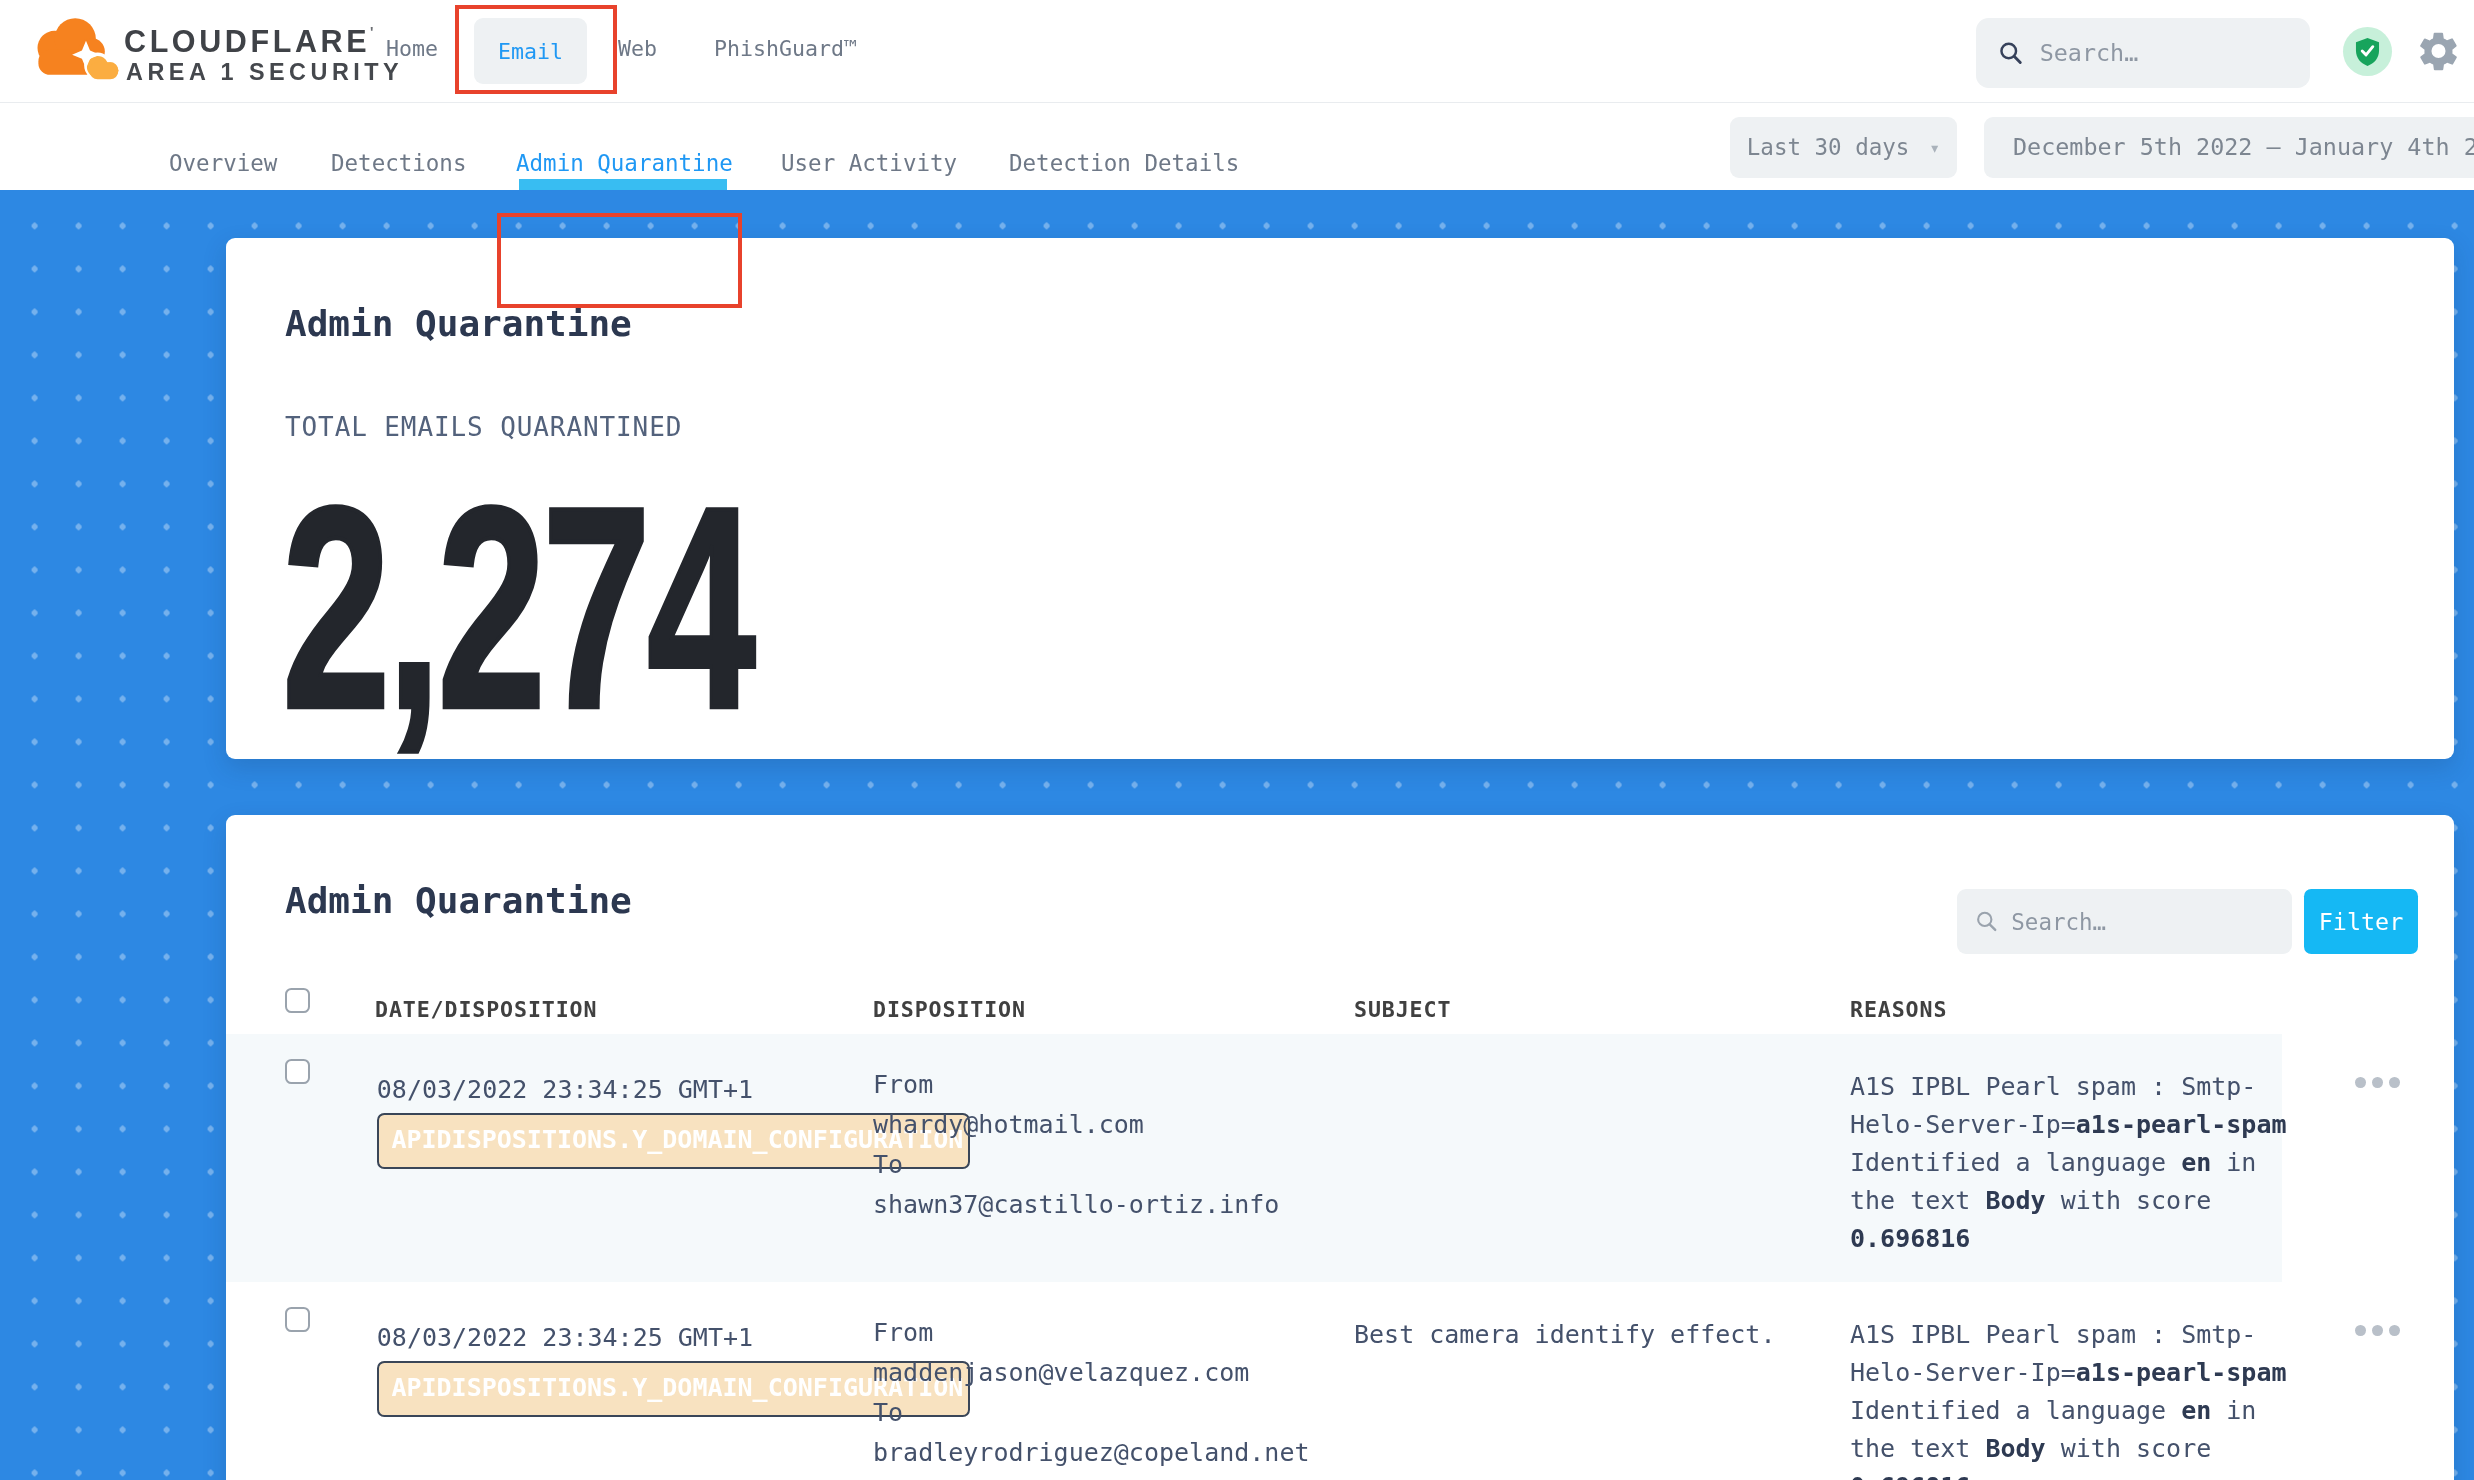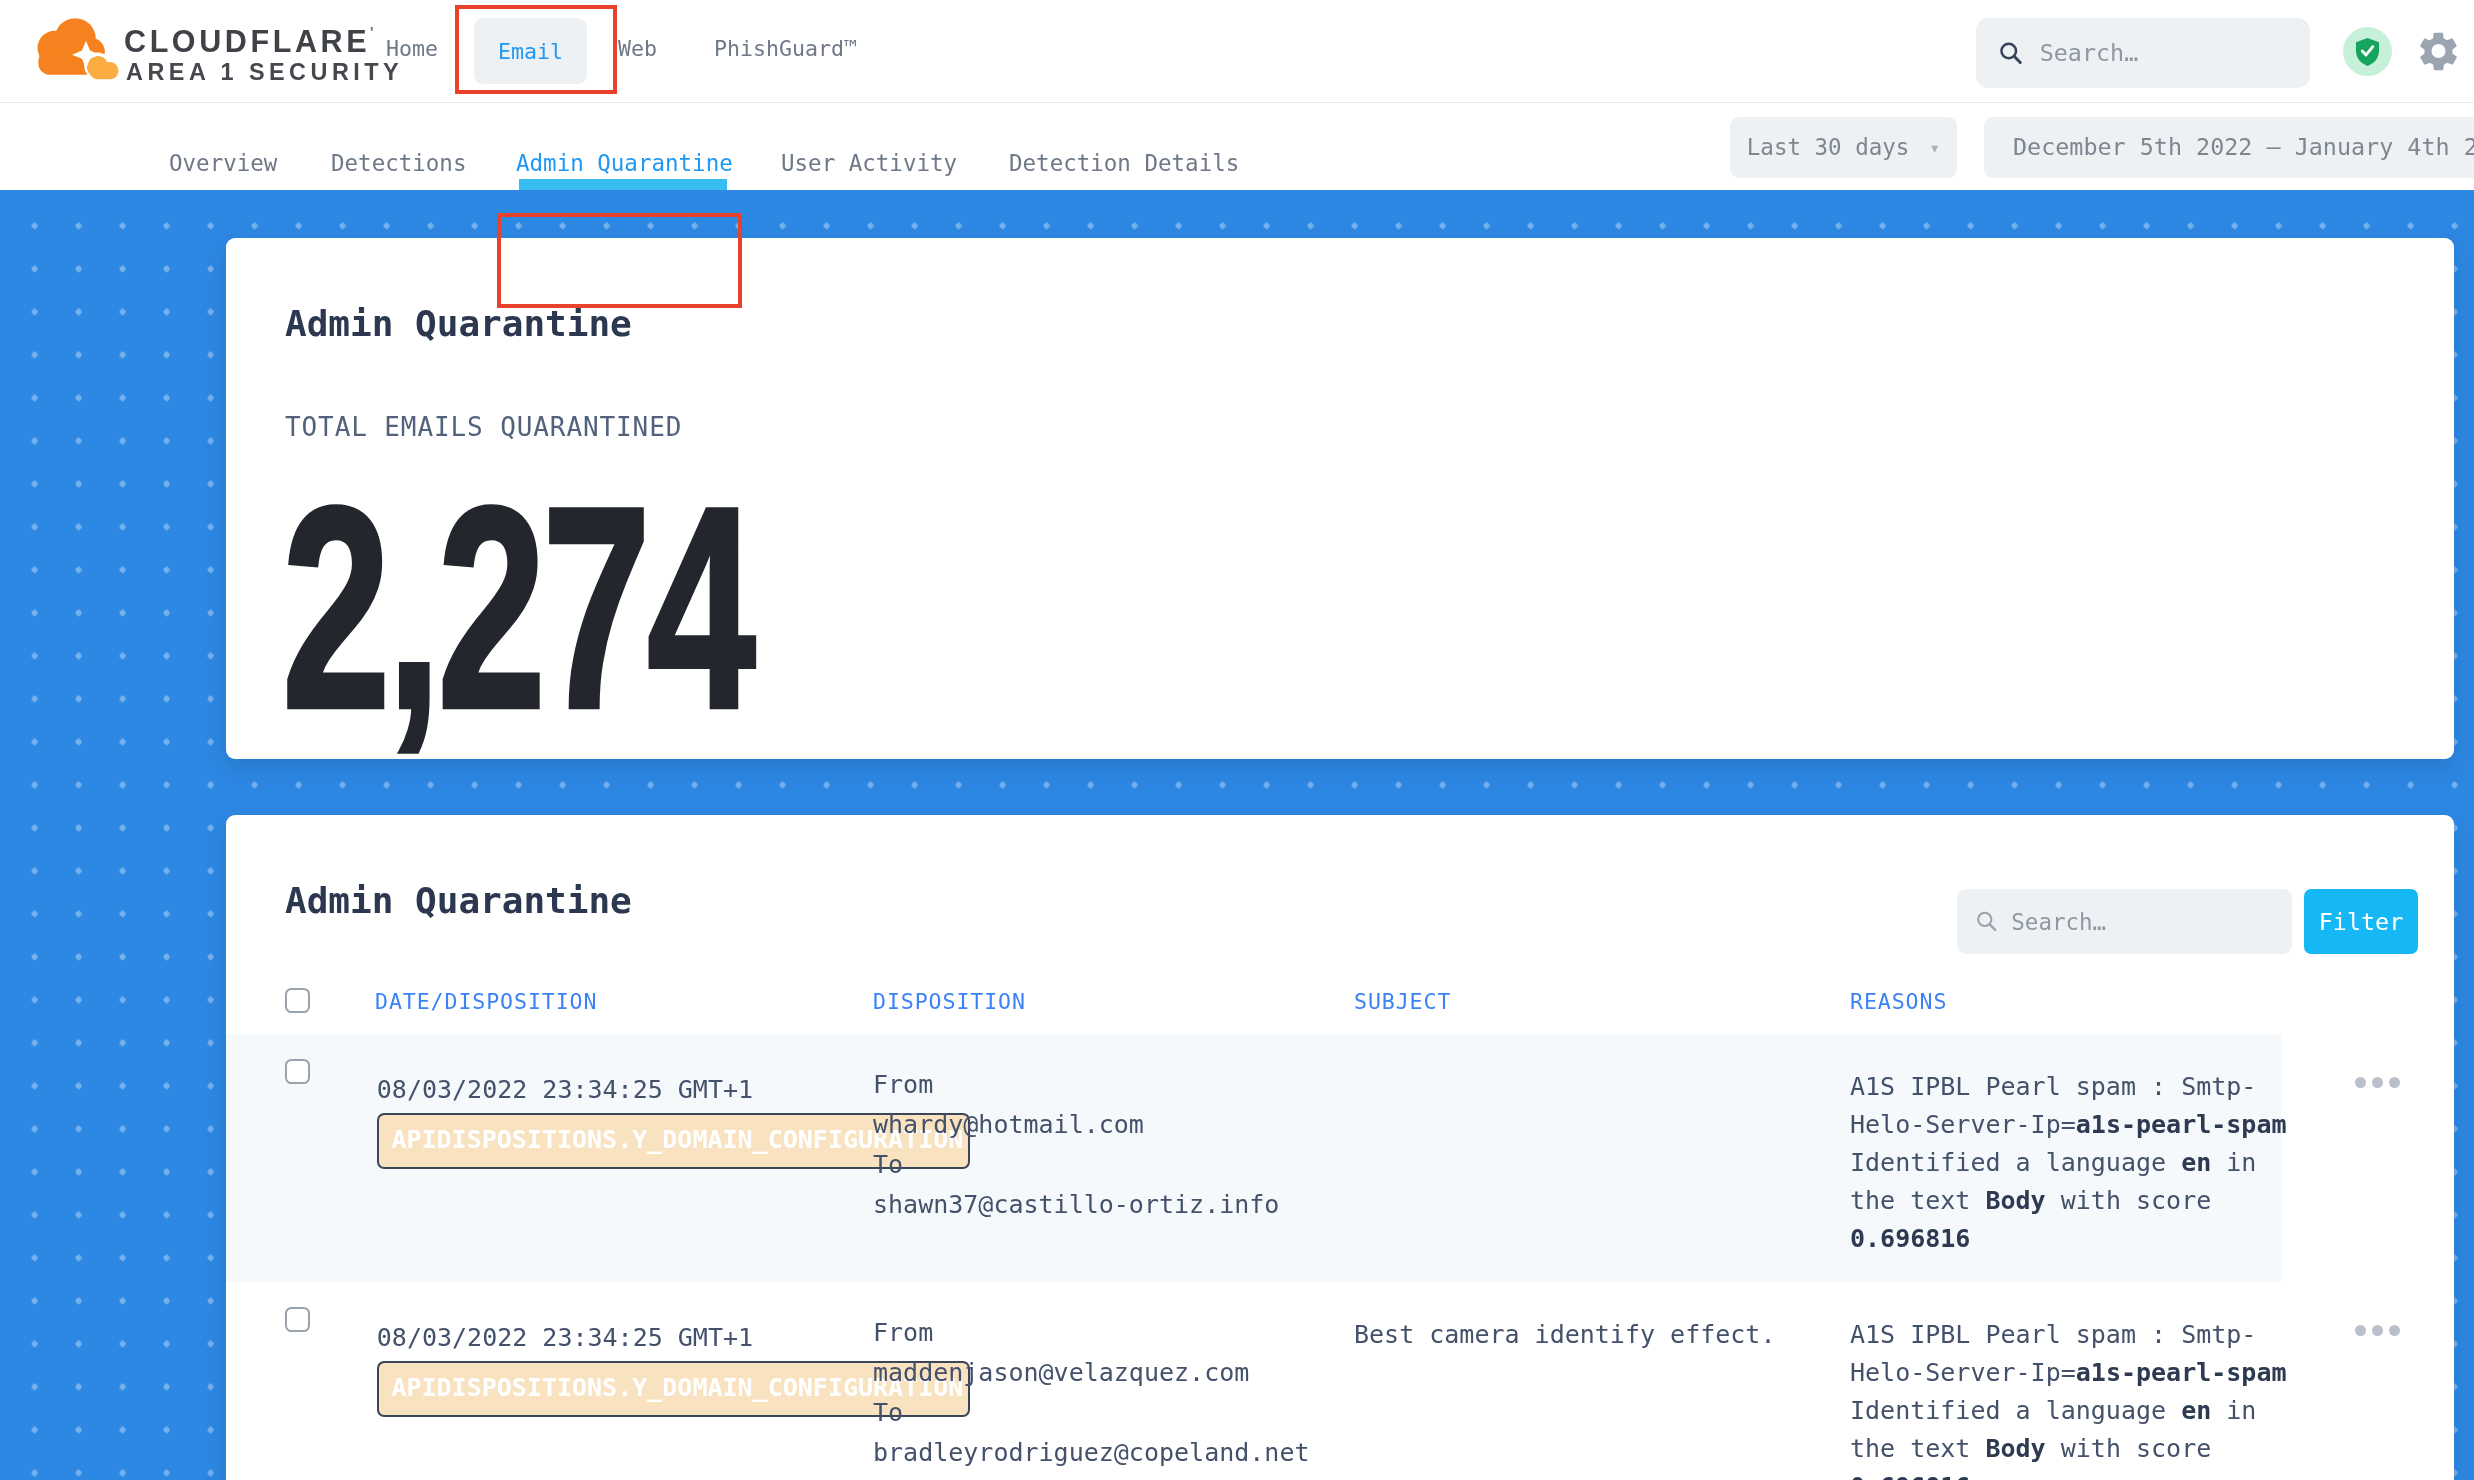--- a/index.html
+++ b/index.html
@@ -68,21 +68,21 @@
                 border-radius:9px; display:flex; align-items:center; padding:0 18px; }
   .tbl-search input { border:none; outline:none; background:transparent; font-family:inherit;
                       font-size:22.5px; color:#44516b; width:100%; margin-left:12.6px; }
   .tbl-search input::placeholder { color:#8e97a3; }
   .filter-btn { position:absolute; left:2078px; top:74px; width:114px; height:65px; background:#15b8f4;
                 border:none; border-radius:7.2px; color:#fff; font-family:inherit; font-size:23.4px;
                 display:flex; align-items:center; justify-content:center; cursor:pointer; }
 
   
   .thead { position:absolute; left:0; top:146px; width:2228px; height:74px; }
-  .th { position:absolute; top:28px; font-size:21.6px; font-weight:400; letter-spacing:0.9px; color:#3b82f6; }
+  .th { position:absolute; top:36px; font-size:21.6px; font-weight:700; letter-spacing:0.9px; color:#404040; }
   .checkbox { width:25px; height:25px; background:#fff; border:2.7px solid #9aa3ad; border-radius:6.3px; cursor:pointer; }
   .thead .checkbox { position:absolute; left:59px; top:27px; }
 
   .rows { position:absolute; left:0; top:219px; width:2228px; }
   .row { position:relative; width:2056px; height:248px; }
   .row.alt { background:#f5f9fb; }
   .row .checkbox { position:absolute; left:59px; top:25px; }
   .cell-date { position:absolute; left:149px; top:0; width:498px; height:248px; }
   .date-text { position:absolute; left:1.8px; top:41px; font-size:25px; color:#44516b; white-space:nowrap; }
   .dispo-badge { position:absolute; left:1.8px; top:79px; width:593px; height:56px; background:#f8e2c0;

